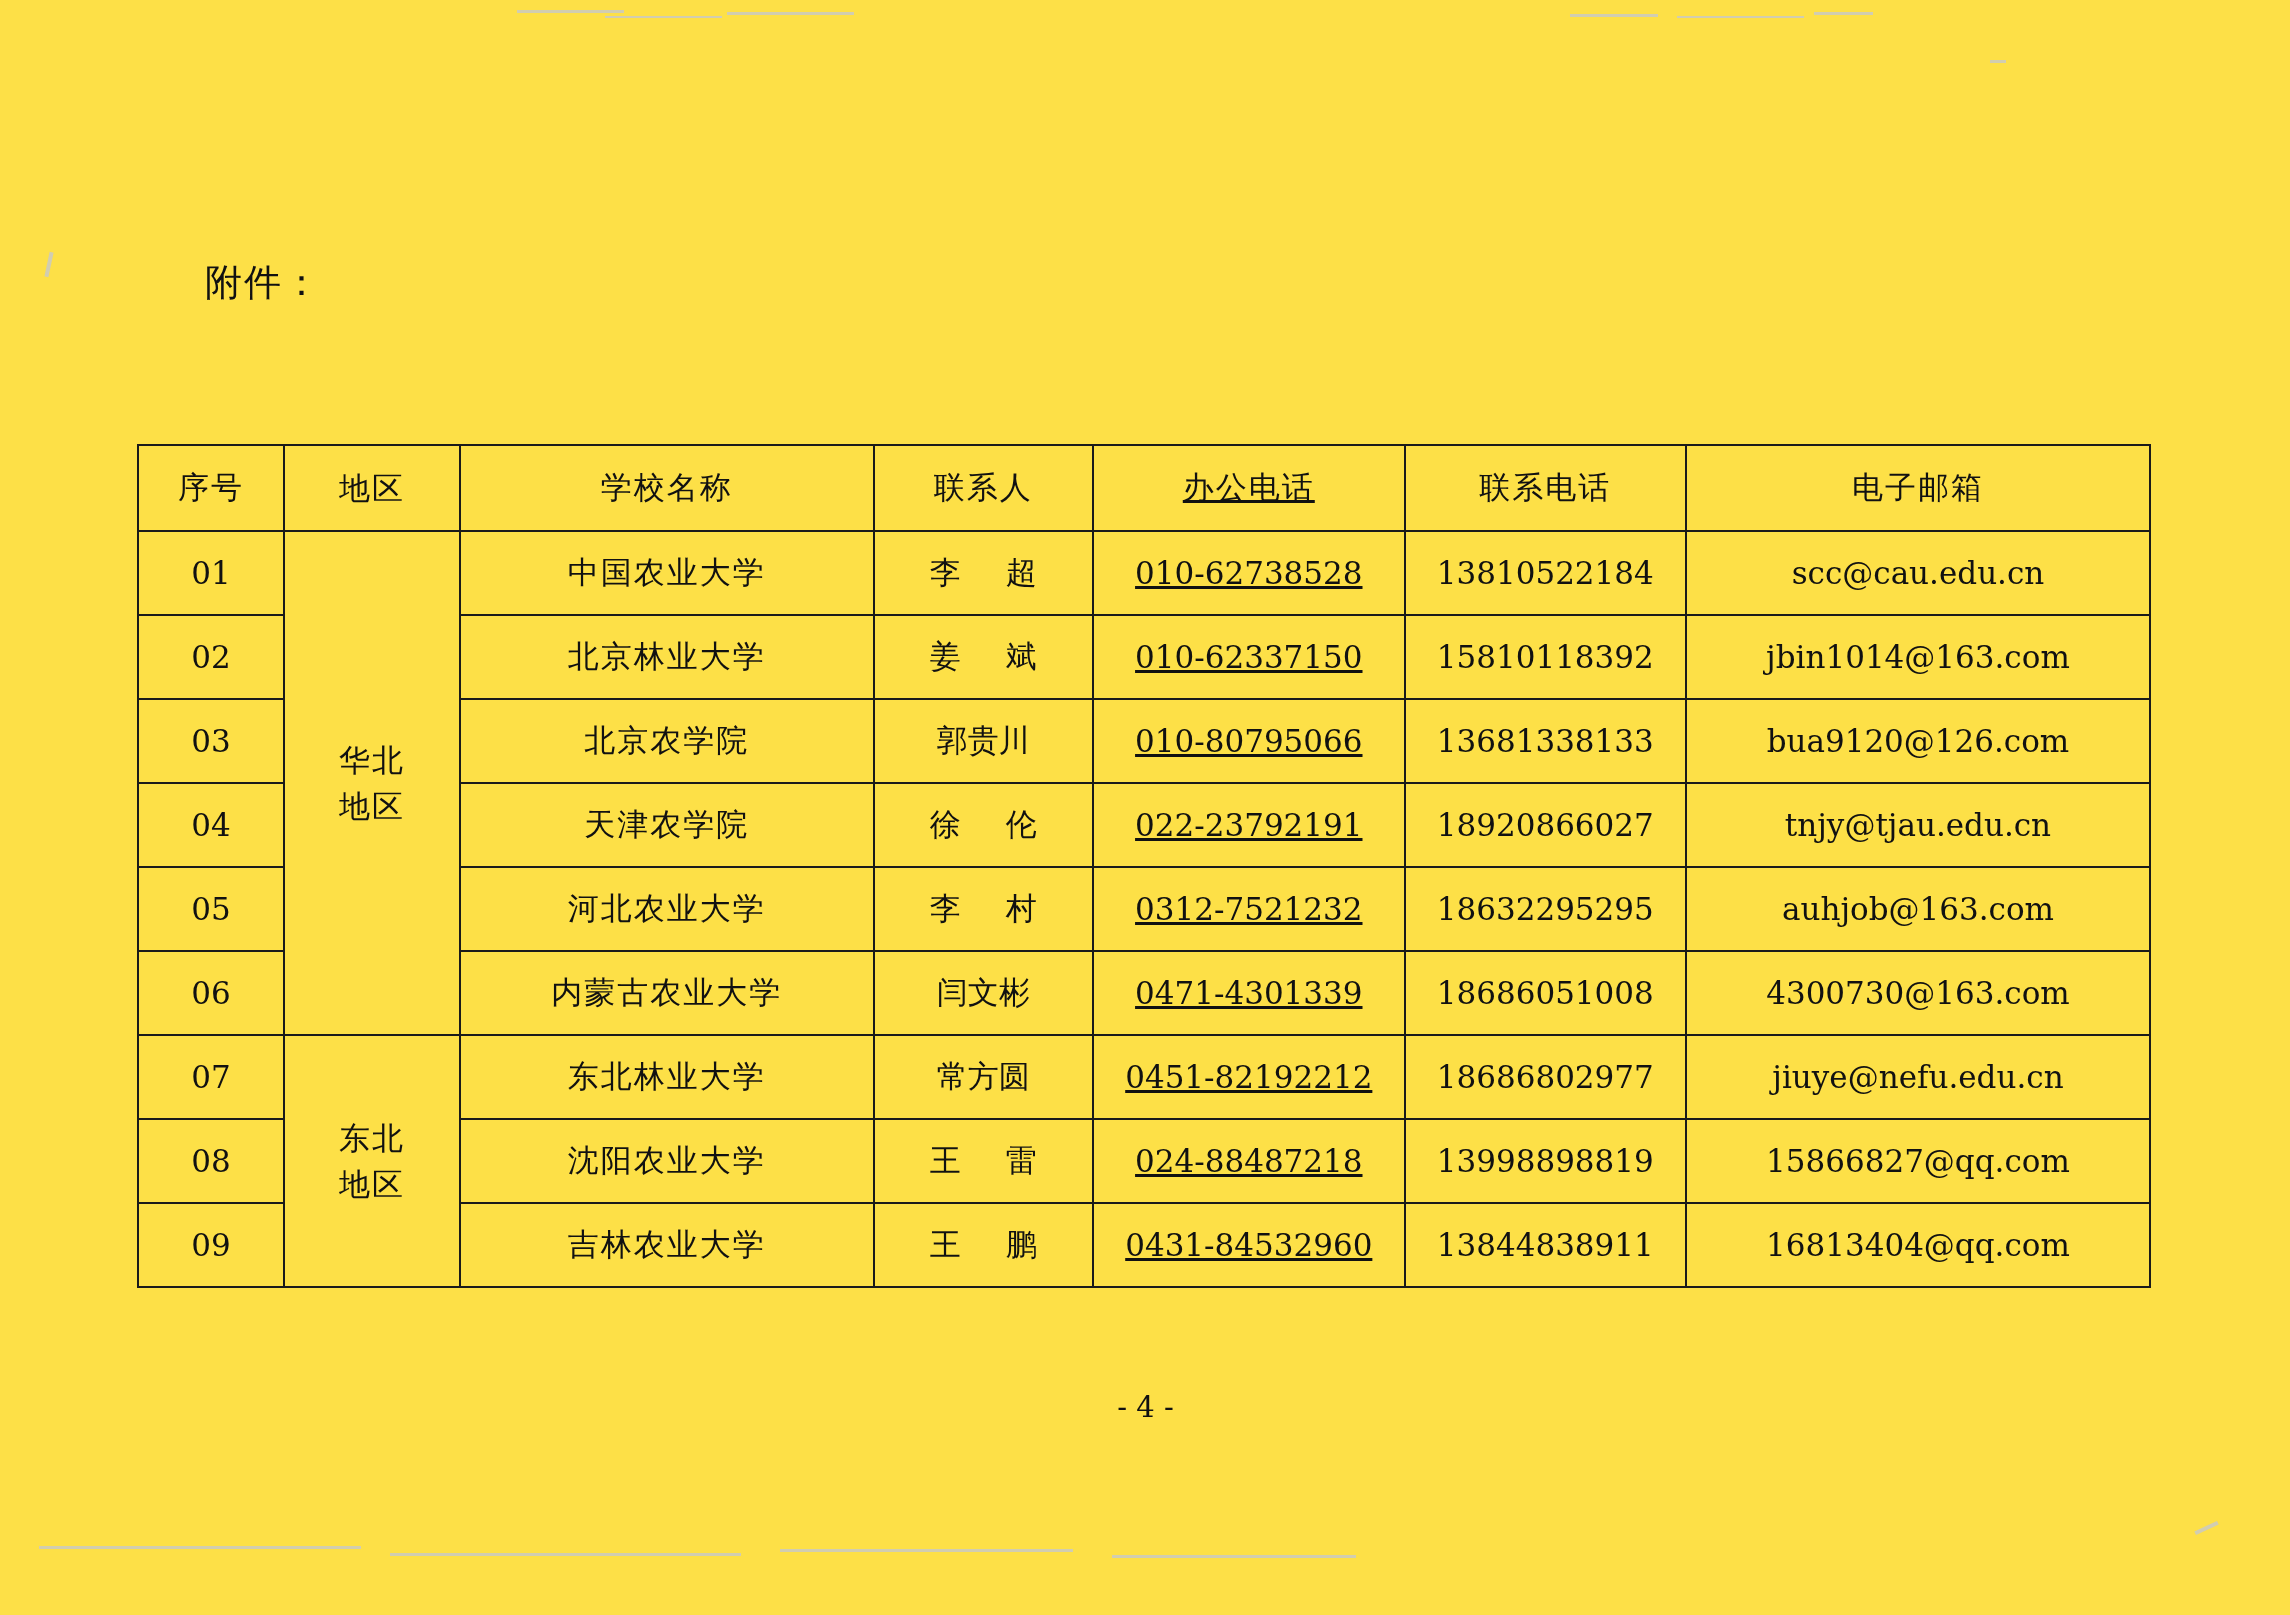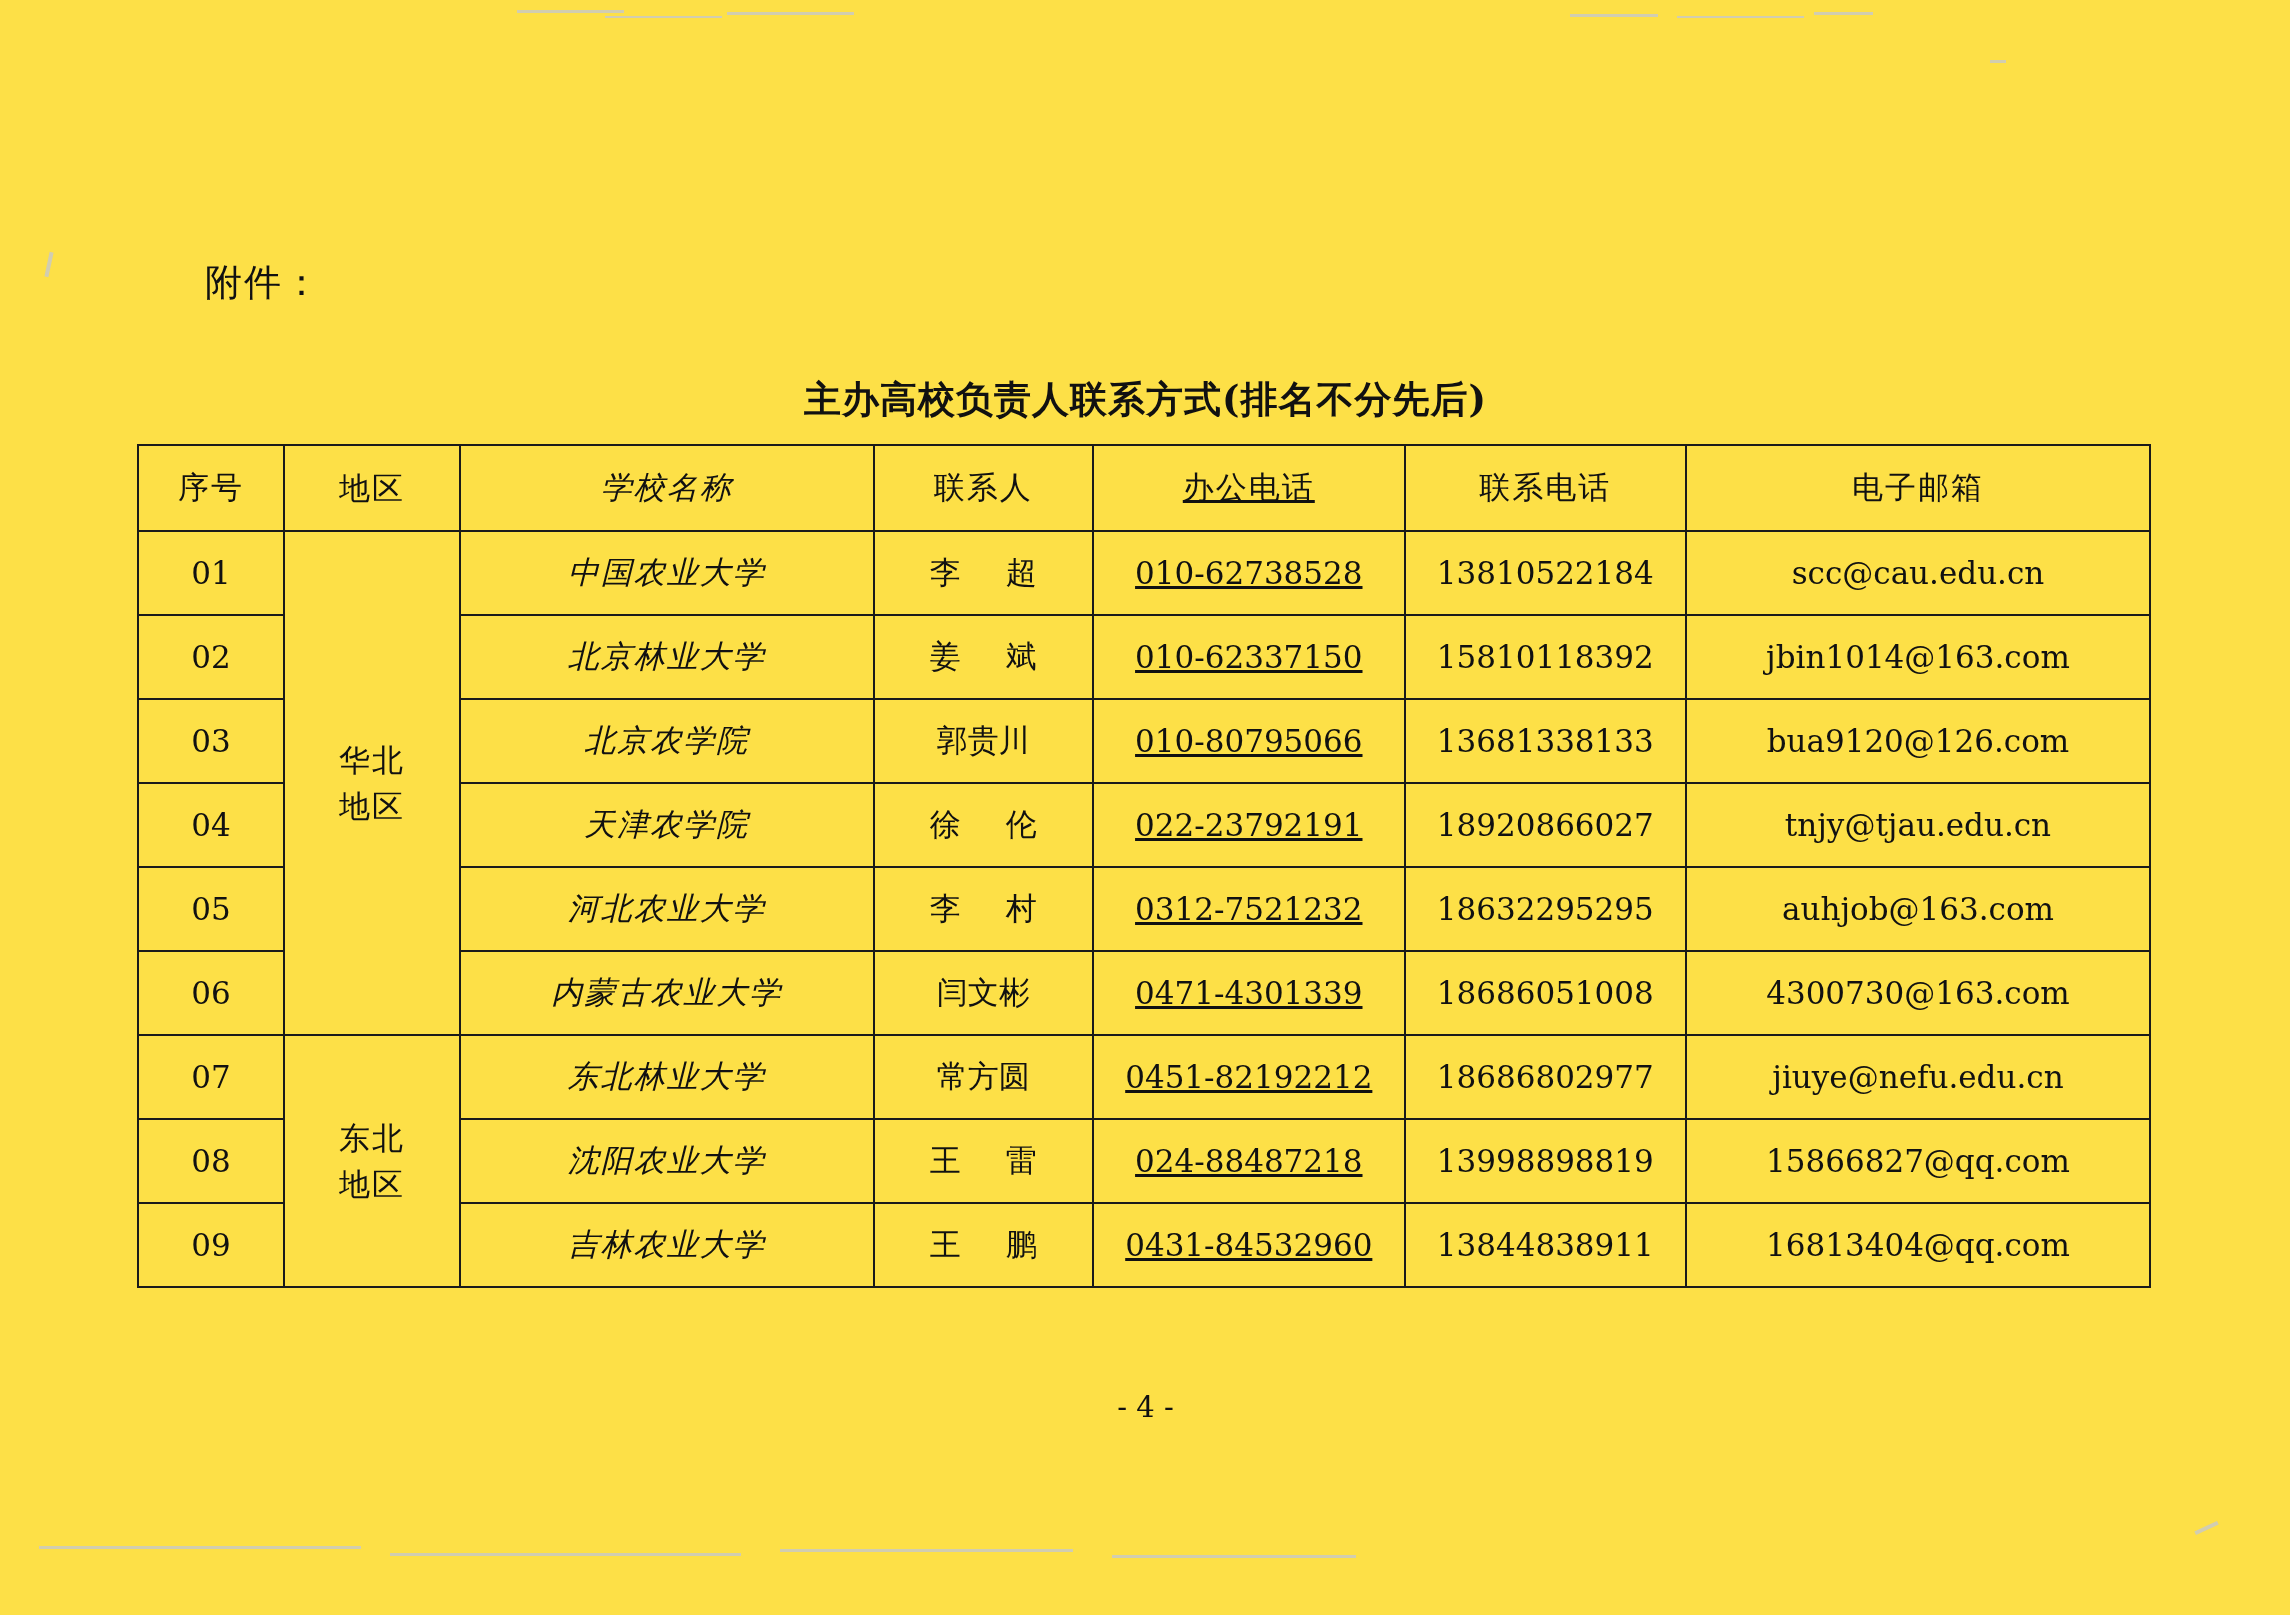--- a/index.html
+++ b/index.html
@@ -73,21 +73,21 @@
     padding: 0 5.9px;
     font-family: "DejaVu Serif", "Liberation Serif", serif;
     white-space: nowrap;
   }
   table.contact-table tr.head td {
     height: 84px;
     letter-spacing: 2px;
   }
   td.col-idx    { width: 125px; }
   td.col-region { width: 154px; letter-spacing: 2px; line-height: 1.45; }
-  td.col-school { width: 380px; letter-spacing: 2px; font-style: italic; }
+  td.col-school { width: 380px; letter-spacing: 2px; }
   td.col-person { width: 195px; margin-top: 20px; }
   td.col-office { width: 283px; text-decoration: underline; }
   td.col-phone  { width: 254px; }
   td.col-email  { width: 428px; text-align: left; padding-left: 21.5px; }
   tr.head td.col-email { text-align: center; padding-left: 5.9px; }
 
   .name-spaced {
     display: inline-block;
     letter-spacing: 17.6px;
     text-indent: 17.6px;
@@ -117,21 +117,20 @@
   <div class="scan-mark" style="left:1990px;top:60px;width:15.6px;height:2.9px;"></div>
   <div class="scan-mark" style="left:47px;top:252px;width:3.9px;height:25px;transform:rotate(12deg);"></div>
   <div class="scan-mark" style="left:39px;top:1546px;width:322px;height:2.9px;"></div>
   <div class="scan-mark" style="left:390px;top:1553px;width:351px;height:2.9px;"></div>
   <div class="scan-mark" style="left:780px;top:1549px;width:293px;height:2.9px;"></div>
   <div class="scan-mark" style="left:1112px;top:1555px;width:244px;height:2.9px;"></div>
   <div class="scan-mark" style="left:2194px;top:1526px;width:25px;height:3.9px;transform:rotate(-25deg);"></div>
 
   <div class="attach-label">附件：</div>
 
-  <div class="doc-title">主办高校负责人联系方式(排名不分先后)</div>
 
   <div class="table-wrap">
     <table class="contact-table">
       <tbody>
         <tr class="head">
           <td class="col-idx">序号</td>
           <td class="col-region">地区</td>
           <td class="col-school">学校名称</td>
           <td class="col-person">联系人</td>
           <td class="col-office">办公电话</td>

